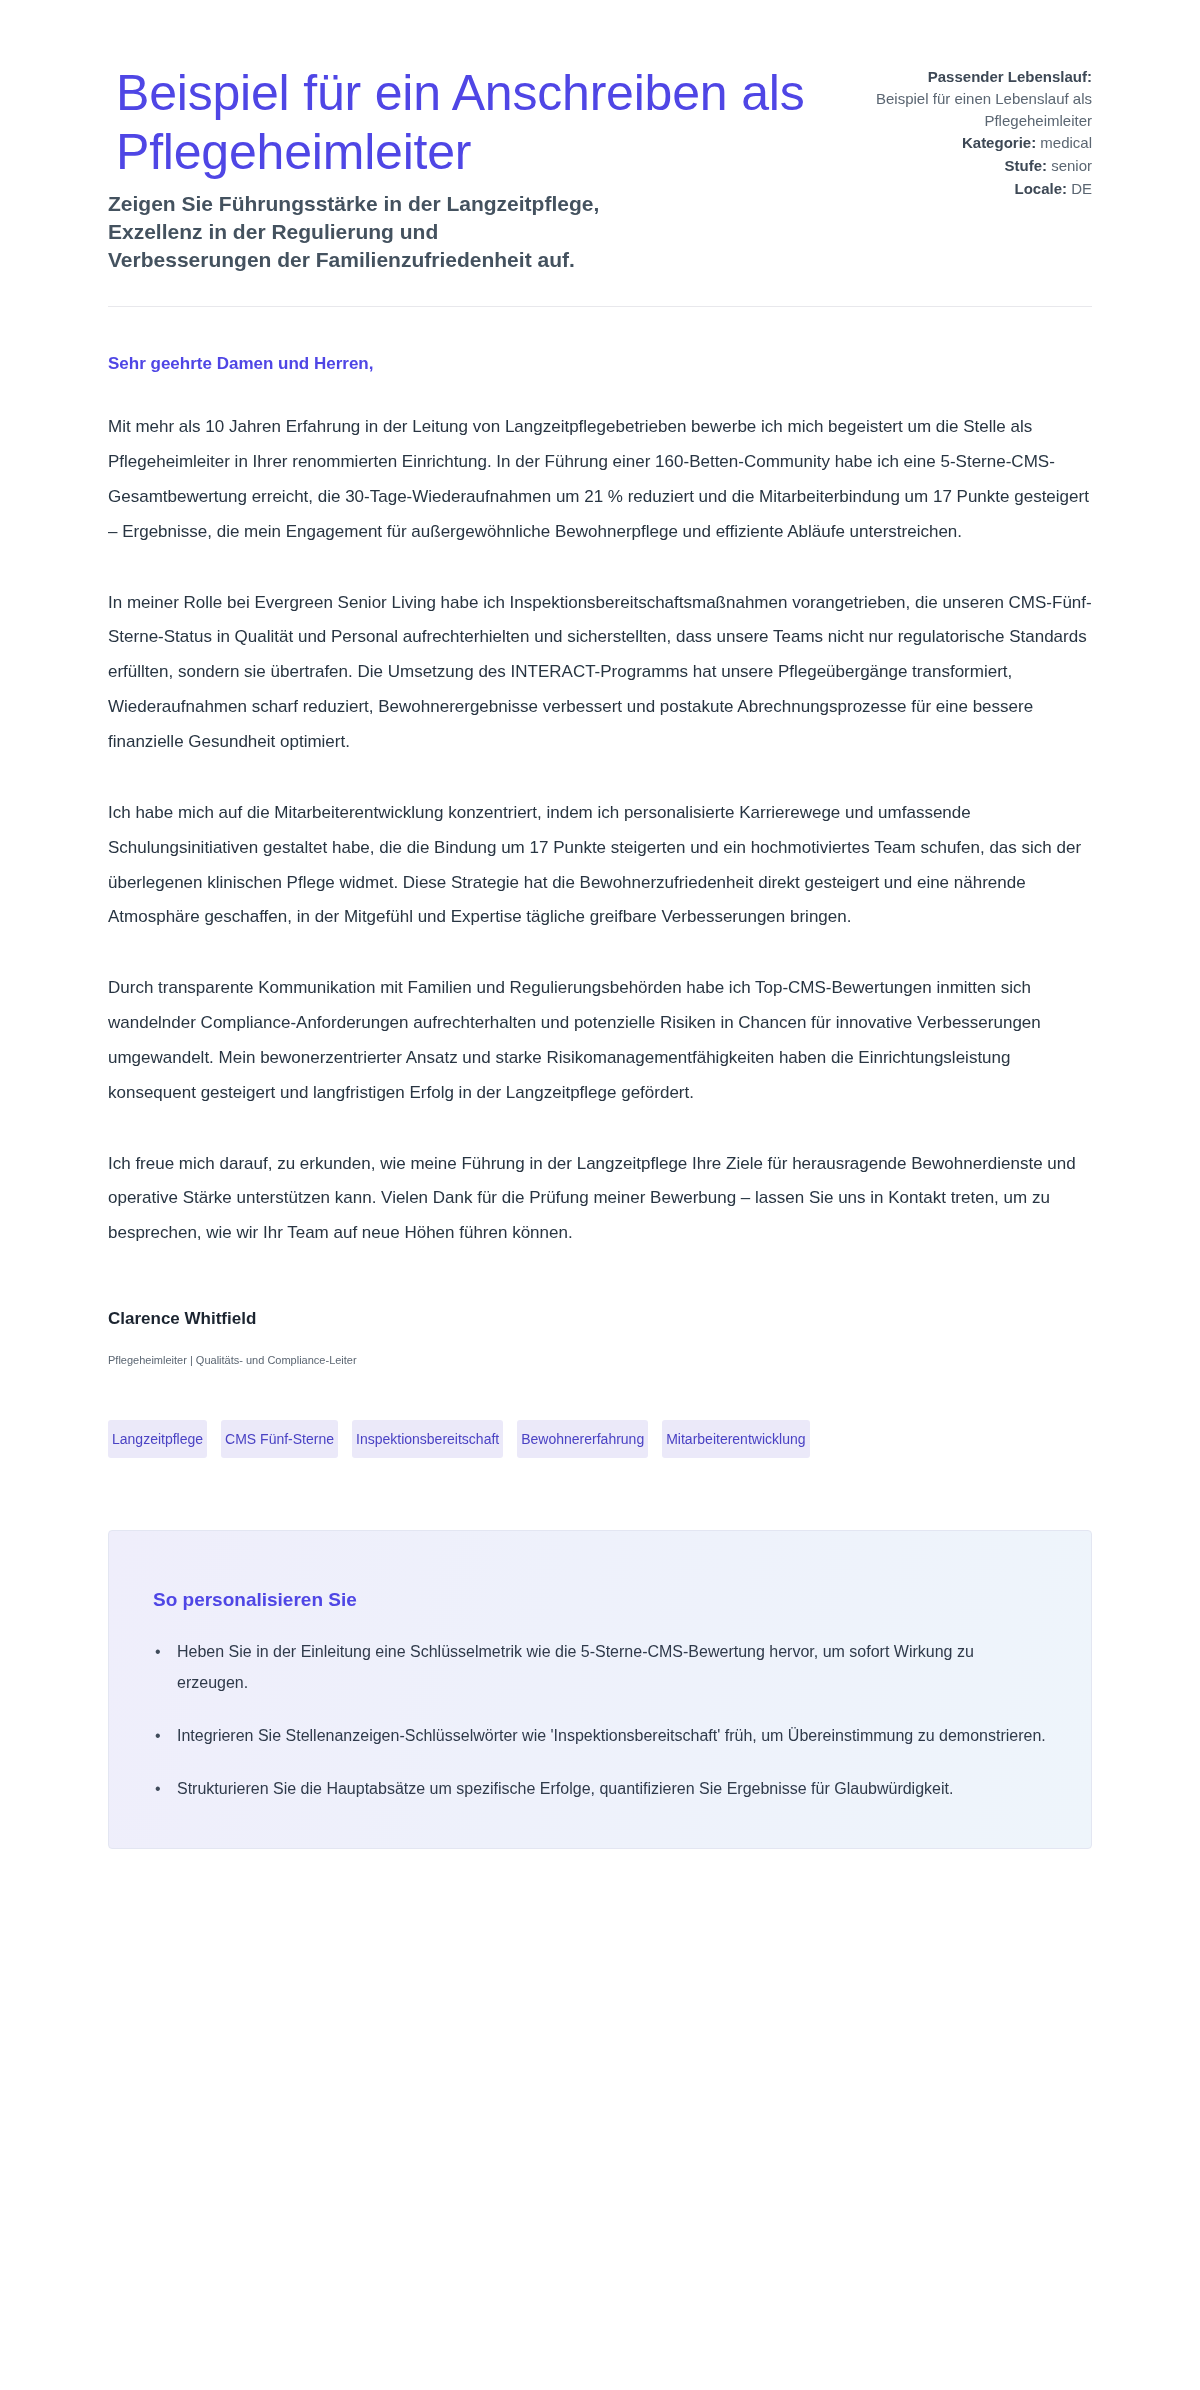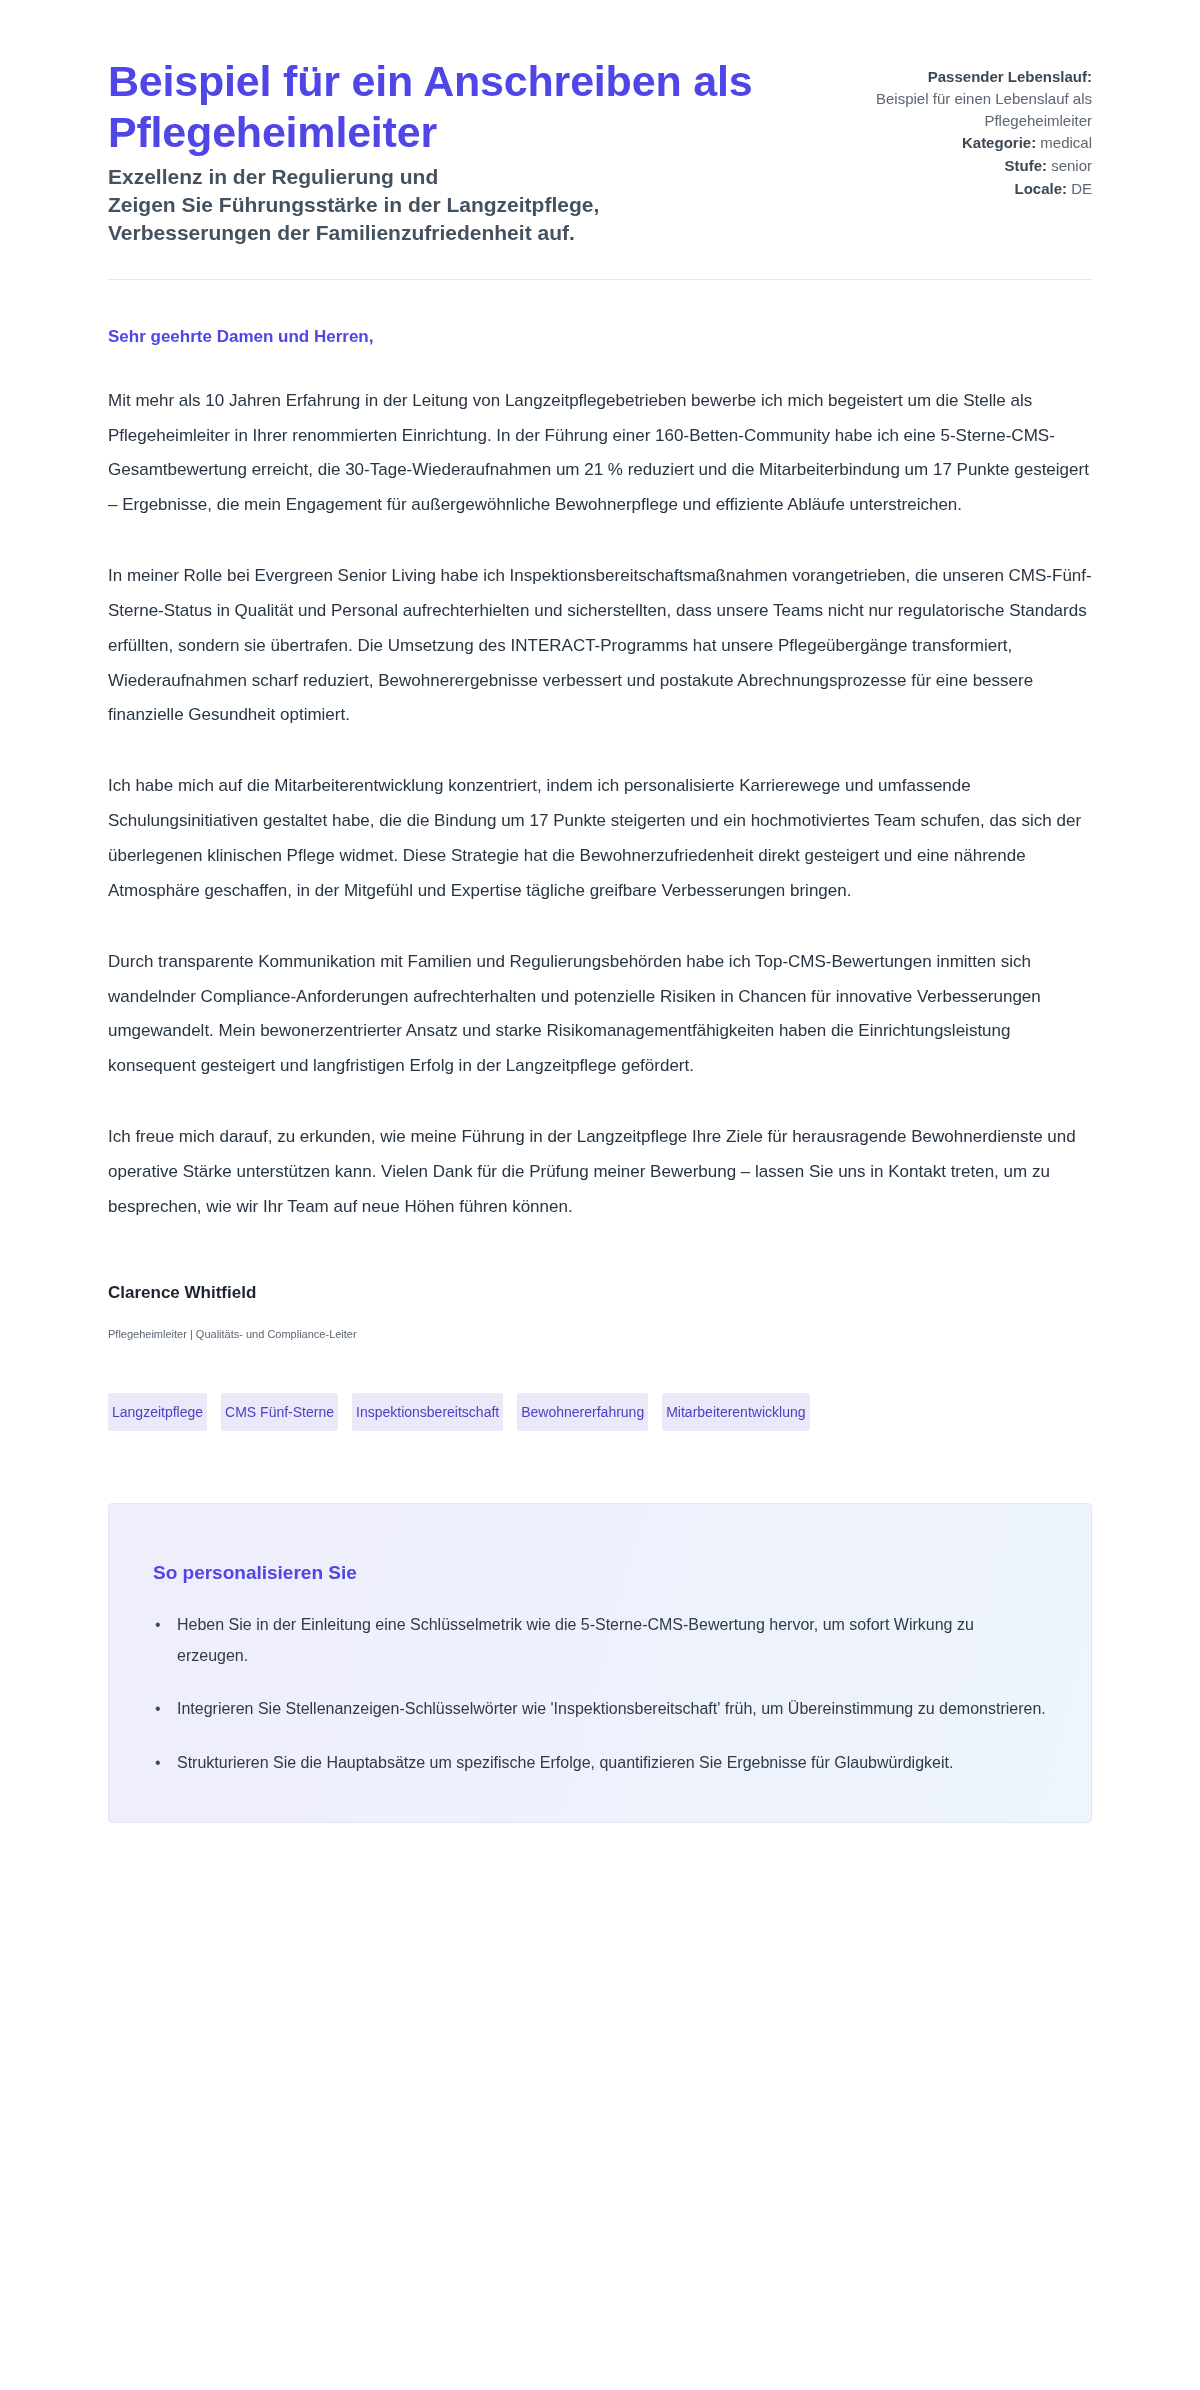--- a/index.html
+++ b/index.html
@@ -26,24 +26,24 @@
     display: flex;
     align-items: flex-start;
     justify-content: space-between;
     padding-top: 56px;
   }
   .header-left {
     width: 720px;
     flex: 0 0 720px;
   }
   .doc-title {
-    margin: 0;
-    font-size: 43px;
+    margin: 8px;
+    font-size: 50px;
     line-height: 1.18;
-    font-weight: 700;
+    font-weight: 400;
     color: #4f46e5;
     letter-spacing: -0.2px;
   }
   .doc-subtitle {
     margin: 6px 0 0 0;
     font-size: 21px;
     line-height: 1.33;
     font-weight: 700;
     color: #44525f;
   }
@@ -192,22 +192,22 @@
 </head>
 <body>
 
 <div class="page">
 
   <div class="header">
 
     <div class="header-left">
       <h1 class="doc-title">Beispiel für ein Anschreiben als Pflegeheimleiter</h1>
       <div class="doc-subtitle">
+        <span class="sub-line">Zeigen Sie Führungsstärke in der Langzeitpflege,</span>
         <span class="sub-line">Exzellenz in der Regulierung und</span>
-        <span class="sub-line">Zeigen Sie Führungsstärke in der Langzeitpflege,</span>
         <span class="sub-line">Verbesserungen der Familienzufriedenheit auf.</span>
       </div>
     </div>
 
     <div class="meta">
       <p class="meta-row">
         <span class="meta-label">Passender Lebenslauf:</span>
         <span class="meta-resume-value">Beispiel für einen Lebenslauf als Pflegeheimleiter</span>
       </p>
       <p class="meta-row">

